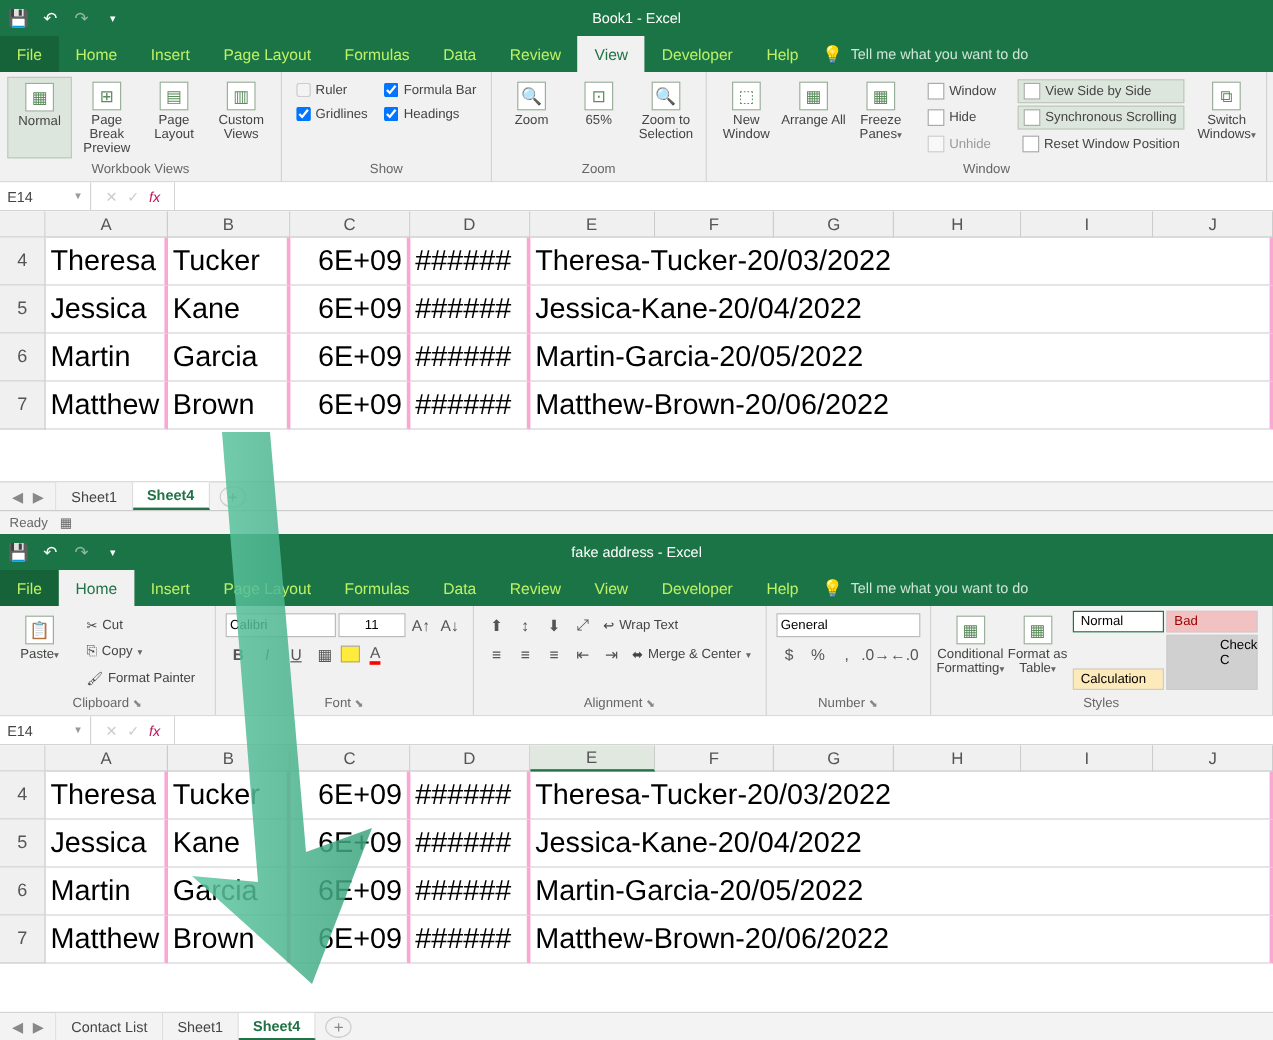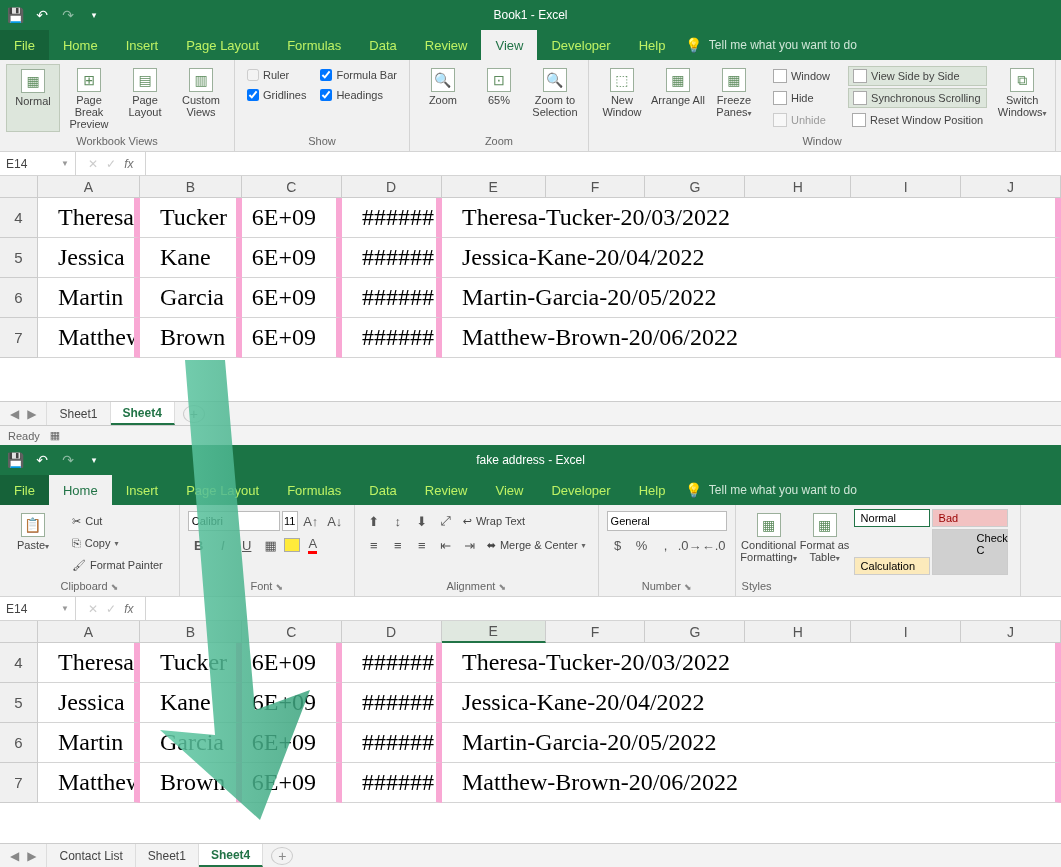--- a/index.html
+++ b/index.html
@@ -34,31 +34,31 @@
 .chkcol { display: flex; flex-direction: column; gap: 2px; padding: 2px 6px; }
 .smallrow { display: flex; align-items: center; gap: 4px; font-size: 11px; color: #444; height: 20px; padding: 0 4px; cursor: pointer; white-space: nowrap; }
 .smallrow.active { background: #dde6dc; border: 1px solid #bfcabb; }
 .smallrow .si { width: 14px; height: 14px; border: 1px solid #aaa; background: #fff; }
 .chev { font-size: 8px; color: #666; }
 
 .fbar { height: 24px; border-bottom: 1px solid #d4d4d4; display: flex; align-items: stretch; background: #fff; }
 .namebox { width: 76px; border-right: 1px solid #d4d4d4; display: flex; align-items: center; padding: 0 6px; font-size: 12px; color: #444; }
 .namebox .dd { margin-left: auto; font-size: 8px; color: #999; }
 .fxbtns { display: flex; align-items: center; gap: 8px; padding: 0 12px; color: #999; font-size: 12px; border-right: 1px solid #d4d4d4; }
-.fxbtns .fx { font-style: italic; color: #737373; }
+.fxbtns .fx { font-style: italic; color: #be185d; }
 .finput { flex: 1; border: none; outline: none; font-size: 12px; padding: 0 6px; }
 
 .grid { flex: 1; overflow: hidden; display: flex; flex-direction: column; background: #fff; position: relative; }
 .colheads { display: flex; height: 22px; background: #f0f0f0; }
 .corner { width: 38px; border-right: 1px solid #ccc; border-bottom: 1px solid #ccc; background: #f0f0f0; }
 .ch { border-right: 1px solid #ccc; border-bottom: 1px solid #ccc; text-align: center; font-size: 14px; color: #555; display: flex; align-items: center; justify-content: center; background: #f0f0f0; }
 .ch.sel { background: #e0e8e0; border-bottom: 2px solid #217346; }
 .row { display: flex; height: 40px; }
 .rh { width: 38px; border-right: 1px solid #ccc; border-bottom: 1px solid #ccc; background: #f0f0f0; display: flex; align-items: center; justify-content: center; font-size: 15px; color: #555; }
-.cell { border-right: 6px solid #f9a8d4; border-bottom: 1px solid #d4d4d4; font-size: 24px; color: #000; display: flex; align-items: center; padding: 0 20px; overflow: hidden; white-space: nowrap; font-family: Liberation Serif, serif; }
+.cell { border-right: 3px solid #f9a8d4; border-bottom: 1px solid #d4d4d4; font-size: 24px; color: #000; display: flex; align-items: center; padding: 0 4px; overflow: hidden; white-space: nowrap; font-family: Liberation Sans, sans-serif; }
 .cell.r { justify-content: flex-end; text-align: center; }
 
 .sheettabs { height: 24px; border-top: 1px solid #ccc; background: #f3f3f3; display: flex; align-items: stretch; font-size: 12px; }
 .navarrows { display: flex; align-items: center; gap: 8px; padding: 0 10px; color: #888; border-right: 1px solid #ddd; }
 .stab { padding: 0 12px; display: flex; align-items: center; border-right: 1px solid #ddd; background: #fff; color: #444; cursor: pointer; }
 .stab.active { border-bottom: 2px solid #217346; color: #217346; font-weight: bold; background: #fff; }
 .stab.inactive { background: #f3f3f3; }
 .addtab { padding: 0 10px; display: flex; align-items: center; color: #888; cursor: pointer; border: 1px solid #ccc; border-radius: 50%; width: 18px; height: 18px; margin: 3px 8px; justify-content: center; font-size: 14px; }
 
 .statusbar { height: 20px; background: #f3f3f3; border-top: 1px solid #ccc; display: flex; align-items: center; font-size: 11px; color: #666; padding: 0 8px; gap: 10px; }
@@ -70,21 +70,21 @@
 .stylebtn.calc { background: #fceabb; margin-top: 28px; }
 .stylebtn.check { background: #d0d0d0; padding-left: 44px; }
 
 .arrow-overlay { position: absolute; left: 150px; top: 360px; pointer-events: none; z-index: 100; }
 
 .homeribbon { background: #f1f1f1; border-bottom: 1px solid #d4d4d4; height: 92px; display: flex; }
 .homeribbon .rgroup { padding: 4px 6px 2px 6px; }
 .fontctrl { display: flex; flex-direction: column; gap: 4px; padding: 2px; }
 .fontrow { display: flex; gap: 2px; align-items: center; }
 .fontsel { width: 92px; height: 20px; border: 1px solid #bbb; font-size: 11px; padding: 0 3px; background: #fff; display: flex; align-items: center; }
-.fontsize { width: 16px; height: 20px; border: 1px solid #bbb; font-size: 11px; text-align: center; background: #fff; display: flex; align-items: center; justify-content: center; }
+.fontsize { width: 56px; height: 20px; border: 1px solid #bbb; font-size: 11px; text-align: center; background: #fff; display: flex; align-items: center; justify-content: center; }
 .tb { width: 22px; height: 20px; border: none; background: none; font-size: 13px; display: flex; align-items: center; justify-content: center; cursor: pointer; color: #555; }
 .dlg { font-size: 9px; color: #888; align-self: flex-end; cursor: pointer; }
 
 .colA { width: 102px; } .colB { width: 102px; } .colC { width: 100px; } .colD { width: 100px; }
 .colE { width: 104px; } .colF { width: 100px; } .colG { width: 100px; } .colH { width: 106px; }
 .colI { width: 110px; } .colJ { width: 100px; }
 .cell.flowE { flex: 1; }
 </style>
 </head>
 <body>
@@ -445,21 +445,21 @@
             <div class="icn">▦</div>
             <div class="lab"><span>Format as Table</span><span class="chev">▾</span></div>
           </div>
         <div class="stylebtns">
           <div class="stylebtn normal">Normal</div>
           <div class="stylebtn bad">Bad</div>
           <div class="stylebtn calc">Calculation</div>
           <div class="stylebtn check">Check C</div>
         </div>
       </div>
-      <div class="lbl" style="text-align:left">Styles</div>
+      <div class="lbl" style="text-align:center">Styles</div>
     </div>
   </div>
 
   <div class="fbar">
     <div class="namebox">
         <span>E14</span>
         <span class="dd">▼</span>
       </div>
     <div class="fxbtns">
         <span style="color:#ccc">✕</span>

